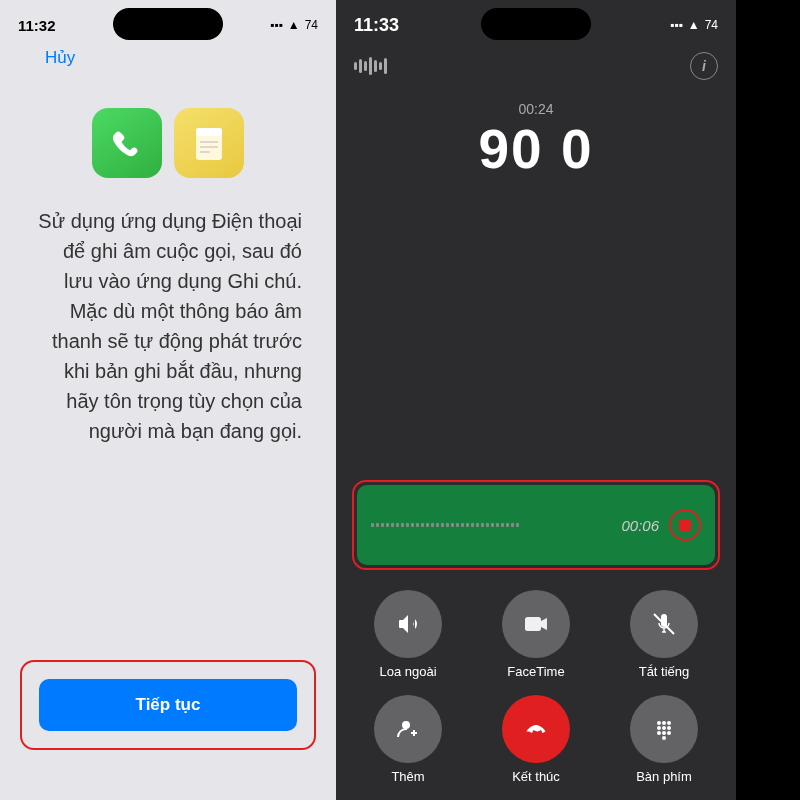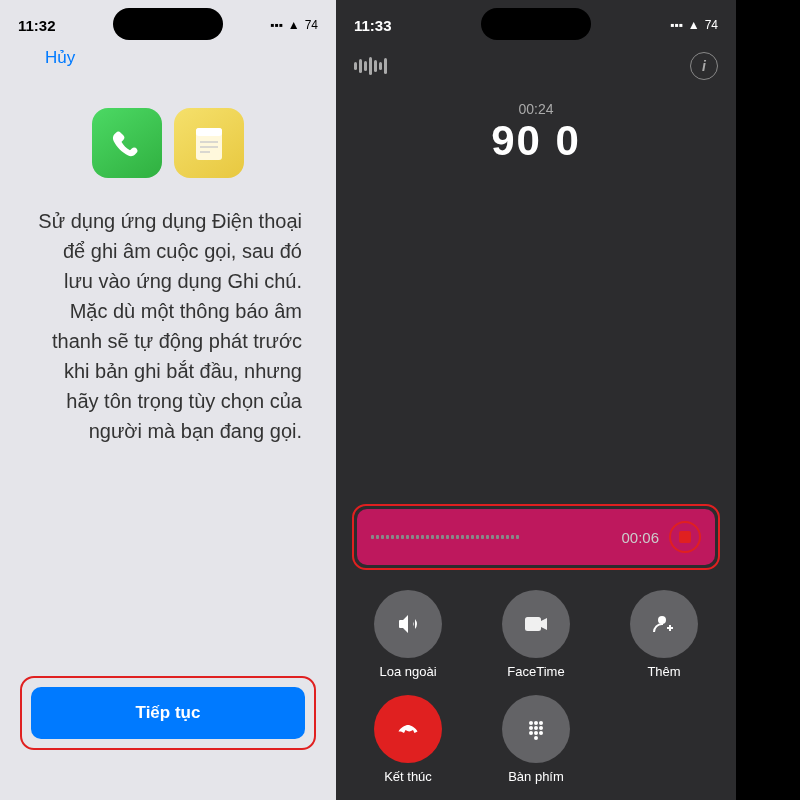--- a/index.html
+++ b/index.html
@@ -112,21 +112,21 @@
     .continue-btn-wrapper {
       position: absolute;
       bottom: 50px;
       left: 20px;
       right: 20px;
     }
 
     .continue-btn-outer {
       border: 2.5px solid #e02020;
       border-radius: 14px;
-      padding: 9px;
+      padding: 17px;
     }
 
     .continue-btn {
       width: 100%;
       background: #007aff;
       color: white;
       border: none;
       border-radius: 10px;
       padding: 16px;
       font-size: 17px;
@@ -146,21 +146,21 @@
     }
 
     .right-status-bar {
       display: flex;
       justify-content: space-between;
       align-items: center;
       padding: 12px 18px 6px;
       height: 44px;
     }
     .right-status-time {
-      font-size: 15px;
+      font-size: 18px;
       font-weight: 600;
       color: #fff;
     }
     .right-status-icons span {
       font-size: 12px;
       color: #fff;
     }
 
     .right-top-bar {
       display: flex;
@@ -199,43 +199,44 @@
       text-align: center;
       padding: 8px 0 4px;
       margin-top: 9px;
     }
     .call-timer-sub {
       color: #aaa;
       font-size: 14px;
     }
     .call-contact {
       color: #fff;
-      font-size: 42px;
+      font-size: 55px;
       font-weight: 700;
       letter-spacing: 2px;
     }
 
     .right-spacer {
       flex: 1;
     }
 
     .recording-bar-outer {
       border: 2.5px solid #e02020;
       border-radius: 14px;
       margin: 0 16px;
       padding: 3px;
     }
 
     .recording-bar {
-      background: #be185d;
+      background: #15803d;
       border-radius: 10px;
       display: flex;
       align-items: center;
-      padding: 12px 14px;
+      padding: 24px 14px;
       gap: 10px;
+      font-style: italic;
     }
 
     .recording-waveform {
       flex: 1;
       display: flex;
       align-items: center;
       gap: 2px;
       height: 20px;
     }
     .recording-waveform .rdot {
@@ -457,20 +458,30 @@
     <div class="call-btn">
       <div class="call-btn-circle">
         <svg viewBox="0 0 28 28" fill="white">
           <rect x="3" y="7" width="16" height="14" rx="2.5" fill="white" opacity="0.9"></rect>
           <path d="M19 11l6-3v12l-6-3v-6z" fill="white" opacity="0.9"></path>
         </svg>
       </div>
       <span class="call-btn-label">FaceTime</span>
     </div>
 
+    <div class="call-btn">
+      <div class="call-btn-circle">
+        <svg viewBox="0 0 28 28" fill="white">
+          <path d="M14 4a3 3 0 00-3 3v7a3 3 0 006 0V7a3 3 0 00-3-3z" fill="white"></path>
+          <path d="M9 13a5 5 0 0010 0M14 18v4M12 22h4" stroke="white" stroke-width="1.5" fill="none"></path>
+          <line x1="4" y1="4" x2="24" y2="24" stroke="white" stroke-width="2"></line>
+        </svg>
+      </div>
+      <span class="call-btn-label">Tắt tiếng</span>
+    </div>
 
     <div class="call-btn">
       <div class="call-btn-circle">
         <svg viewBox="0 0 28 28" fill="white">
           <circle cx="12" cy="10" r="4" fill="white"></circle>
           <path d="M4 22c0-4.4 3.6-8 8-8h1M20 15v6M23 18h-6" stroke="white" stroke-width="2" fill="none"></path>
         </svg>
       </div>
       <span class="call-btn-label">Thêm</span>
     </div>

